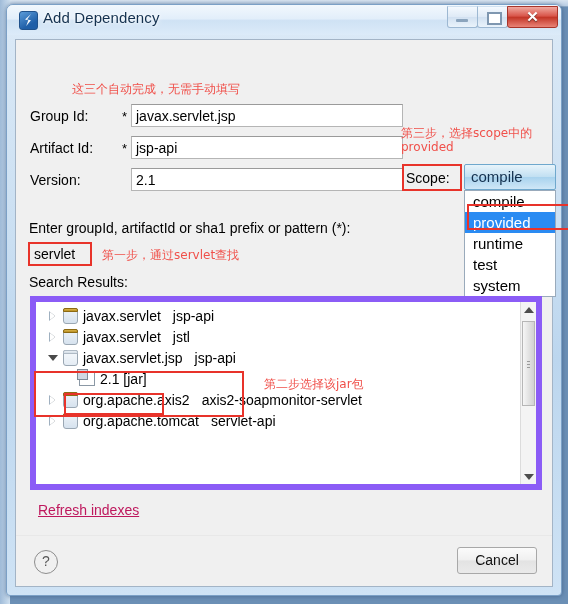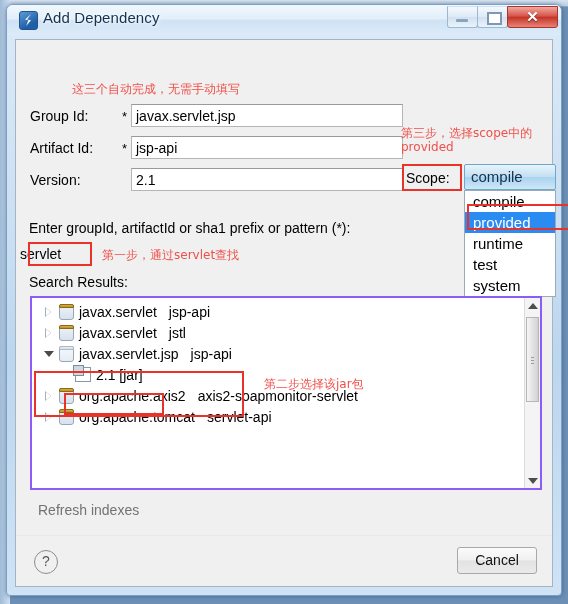--- a/index.html
+++ b/index.html
@@ -165,21 +165,21 @@
     white-space: nowrap;
   }
   .combolist .opt.sel {
     background: #2a8bf2;
     color: #fff;
   }
   
   .tree {
     position: absolute;
     background: #fff;
-    border: 2px solid #8b5cf6;
+    border: 6px solid #8b5cf6;
     box-sizing: border-box;
     overflow: hidden;
   }
   .row {
     position: relative;
     height: 21px;
     line-height: 21px;
     font-size: 14px;
     color: #000;
     white-space: nowrap;
@@ -285,21 +285,22 @@
   }
   .vsb .thumb::after {
     content: "";
     position: absolute; left: 4px; right: 4px; top: 50%; height: 7px;
     margin-top: -3px;
     background: repeating-linear-gradient(180deg,#9b9b9b 0 1px,transparent 1px 3px);
   }
   .link {
     position: absolute;
     font-size: 14px;
-    color: #737373;
+    color: #be185d;
+    text-decoration: underline;
     cursor: pointer;
   }
   
   .btnbar {
     position: absolute; left: 0; right: 0; bottom: 0; height: 50px;
     background: #f0f0f0;
     border-top: 1px solid #e8e8e8;
   }
   .helpbtn {
     position: absolute; left: 18px; top: 14px;
@@ -380,21 +381,21 @@
           <div class="opt">compile</div>
           <div class="opt sel">provided</div>
           <div class="opt">runtime</div>
           <div class="opt">test</div>
           <div class="opt">system</div>
         </div>
         <div class="redbox" style="left:451px; top:164px; width:104px; height:26px;"></div>
 
         <div class="lbl" style="left:13px; top:180px;">Enter groupId, artifactId or sha1 prefix or pattern (*):</div>
 
-        <div class="field" style="left:2px; top:203px; width:58px; height:22px; border:none; background:transparent; padding-left:2px;">servlet</div>
+        <div class="field" style="left:16px; top:203px; width:58px; height:22px; border:none; background:transparent; padding-left:2px;">servlet</div>
         <div class="redbox" style="left:12px; top:202px; width:64px; height:24px;"></div>
         <div class="anno" style="left:86px; top:208px;">第一步，通过servlet查找</div>
 
         <div class="lbl" style="left:13px; top:234px;">Search Results:</div>
 
         <div class="tree" style="left:14px; top:256px; width:512px; height:194px;">
 
           <div class="row" style="margin-top:4px;">
             <span class="twisty collapsed"></span><span class="jaricon"></span><span class="gname">javax.servlet</span><span class="aname">jsp-api</span>
           </div>

